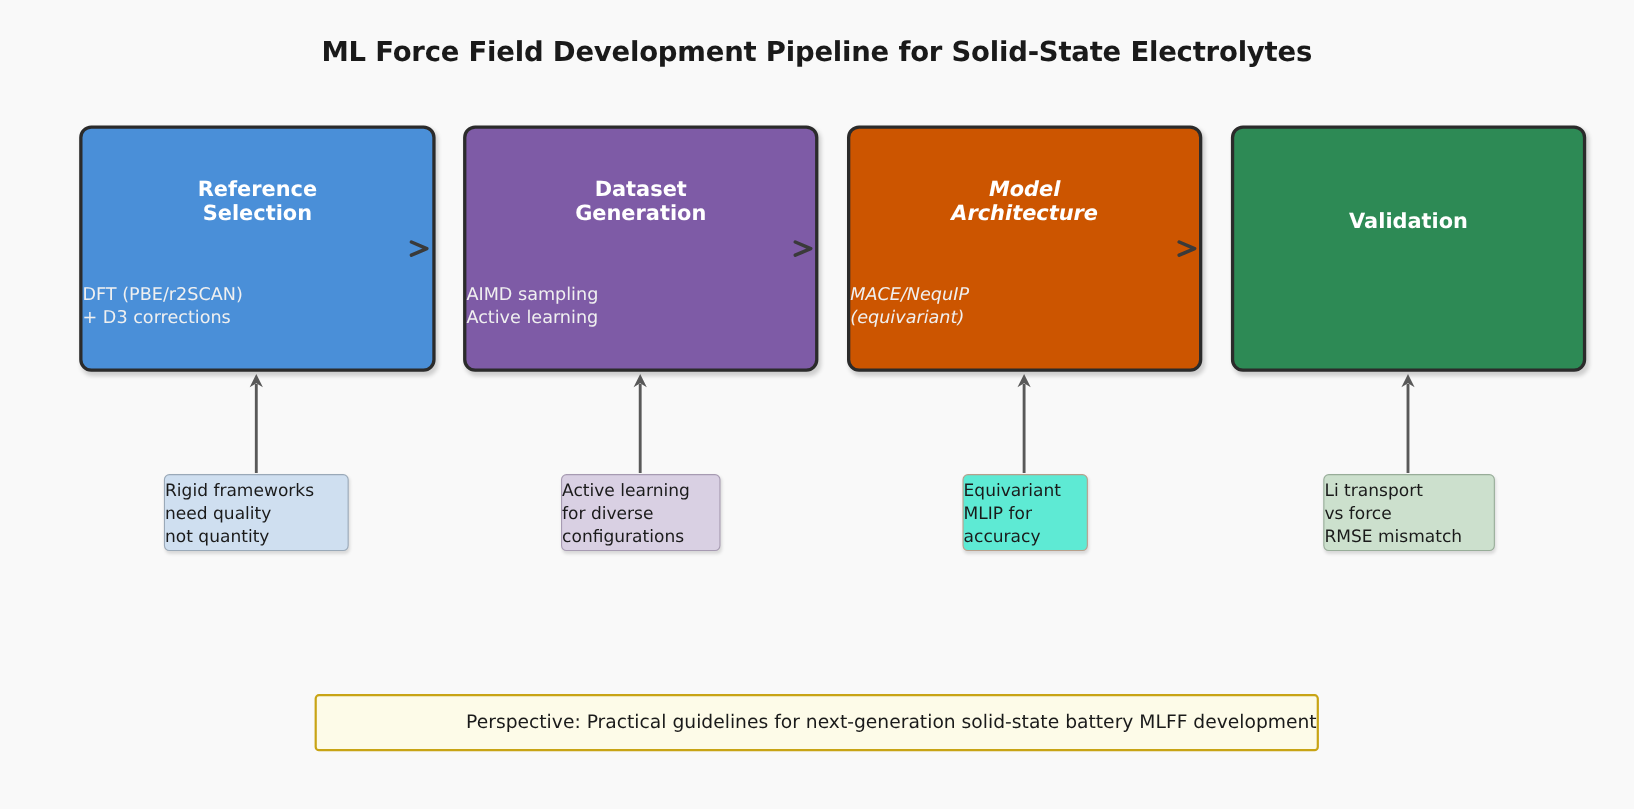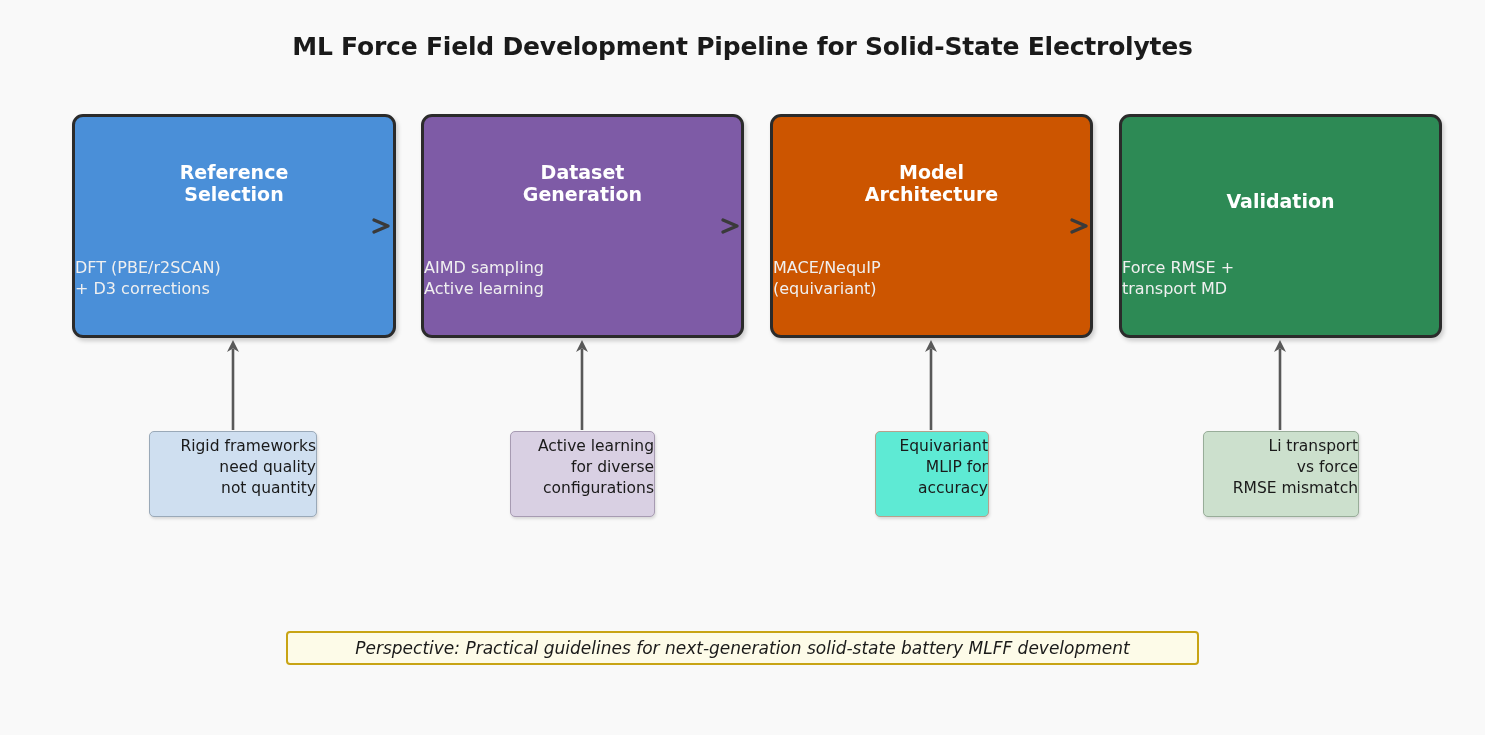--- a/index.html
+++ b/index.html
@@ -91,45 +91,44 @@
     height: 92px;
   }
 
   
   .note-box {
     position: absolute;
     top: 431px;
     border: 1px solid #9a9a9a;
     border-radius: 5px;
     box-sizing: border-box;
-    text-align: right;
+    text-align: left;
     color: #1a1a1a;
     font-size: 15.5px;
     line-height: 21px;
     padding-top: 4px;
-    height: 86px;
+    height: 70px;
     white-space: pre-line;
     box-shadow: 1px 2px 3px rgba(0,0,0,0.13);
   }
 
   
   .caption-banner {
     position: absolute;
     left: 286px;
     top: 631px;
     width: 913px;
-    height: 34px;
+    height: 52px;
     box-sizing: border-box;
     background: #fdfbe8;
     border: 2px solid #c8a415;
     border-radius: 4px;
     display: flex;
     align-items: center;
-    justify-content: center;
-    font-style: italic;
+    justify-content: flex-end;
     font-size: 17px;
     color: #1a1a1a;
   }
 </style>
 </head>
 <body style="background: rgb(249, 249, 249);">
 
 <div id="canvas">
 
   <div class="diagram-title">ML Force Field Development Pipeline for Solid-State Electrolytes</div>
@@ -140,30 +139,28 @@
 Selection</div>
         <div class="stage-sub">DFT (PBE/r2SCAN)
 + D3 corrections</div>
       </div>
       <div class="stage-box" style="left: 421px; width: 323px; background: rgb(126, 91, 166);">
         <div class="stage-title two-line">Dataset
 Generation</div>
         <div class="stage-sub">AIMD sampling
 Active learning</div>
       </div>
-      <div class="stage-box" style="left: 770px; width: 323px; background: rgb(204, 85, 0);">
+      <div class="stage-box" style="left: 770px; width: 323px; background: rgb(204, 85, 0); font-style: italic;">
         <div class="stage-title two-line">Model
 Architecture</div>
         <div class="stage-sub">MACE/NequIP
 (equivariant)</div>
       </div>
       <div class="stage-box" style="left: 1119px; width: 323px; background: rgb(45, 138, 85);">
         <div class="stage-title one-line">Validation</div>
-        <div class="stage-sub">Force RMSE +
-transport MD</div>
       </div>
     </div>
 
   <div id="flow-arrows-layer">
       <div class="flow-arrow" style="left: 372px;">
         <svg width="22" height="18" viewBox="0 0 22 18">
           <path d="M2 3 L16 9 L2 15" fill="none" stroke="#3a3a3a" stroke-width="3.2" stroke-linecap="round" stroke-linejoin="round"></path>
         </svg>
       </div>
       <div class="flow-arrow" style="left: 721px;">

